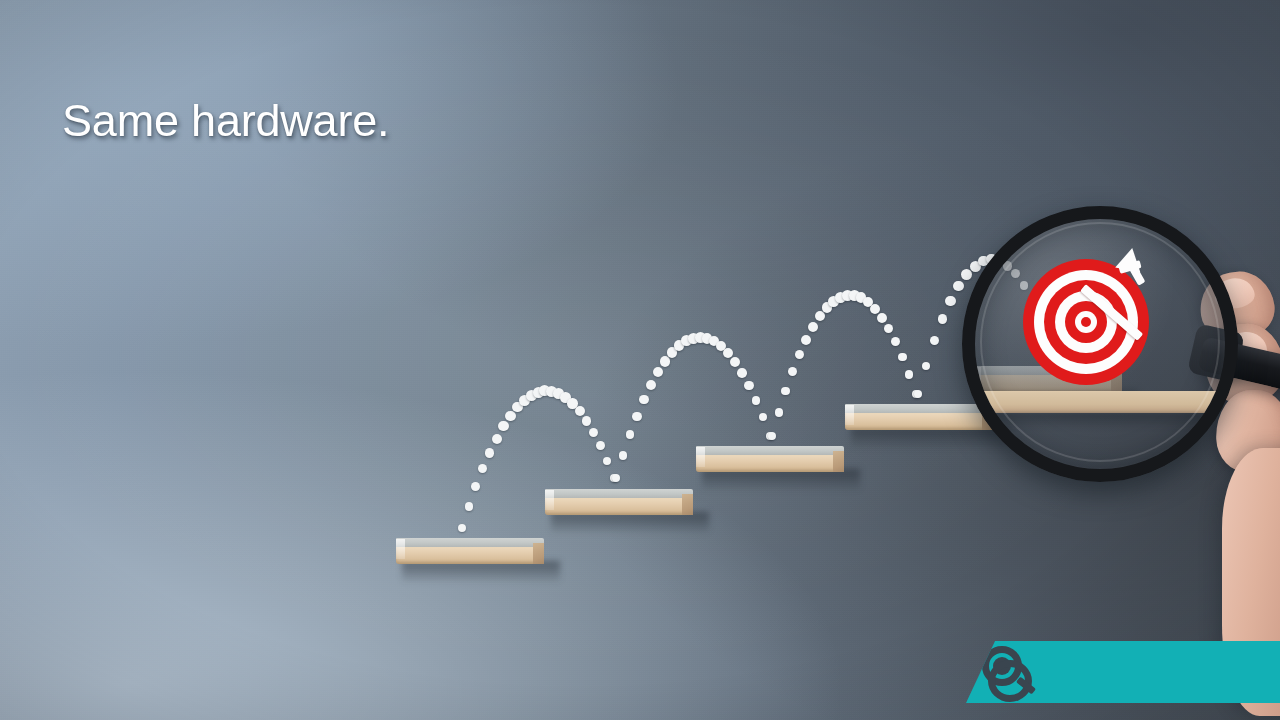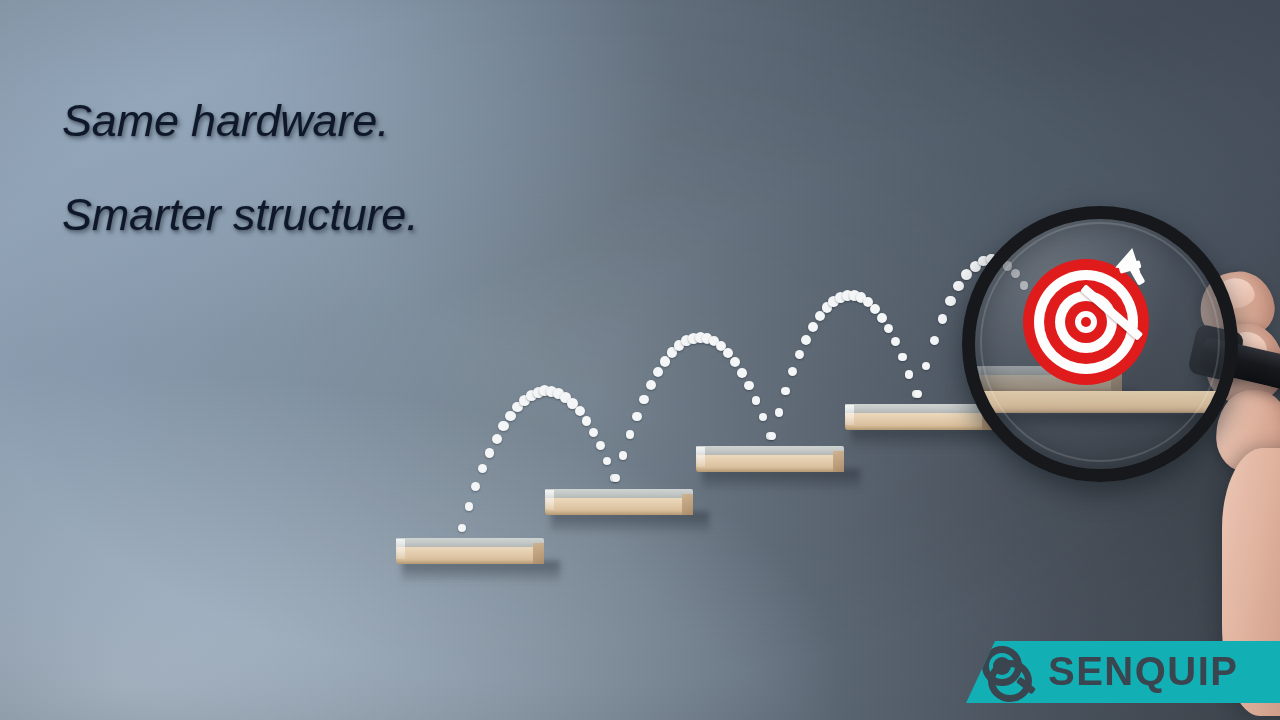--- a/index.html
+++ b/index.html
@@ -56,25 +56,24 @@
     line-height: 1.02;
     font-weight: 400;
     color: #ffffff;
     letter-spacing: -0.5px;
     text-shadow: 2px 3px 5px rgba(30,40,52,.55), 0 1px 2px rgba(30,40,52,.4);
     white-space: nowrap;
   }
   .subline {
     font-size: 45px;
     font-weight: 400;
-    color: #0f172a;
+    color: #ffffff;
     letter-spacing: -0.2px;
     text-shadow: 2px 3px 4px rgba(30,40,52,.5), 0 1px 2px rgba(30,40,52,.35);
     white-space: nowrap;
-    font-style: italic;
   }
   .subline.first { margin-top: 47px; }
   .subline.second { margin-top: 42px; }
 
   
   .step {
     position: absolute;
     z-index: 10;
   }
   .step .slab-top {
@@ -478,26 +477,24 @@
         <div class="arrow-head"></div>
         <div class="arrow-fletch-a"></div>
         <div class="arrow-fletch-b"></div>
       </div>
       <div class="mag-rim-gloss"></div>
     </div>
   </div>
 
   <div class="text-block">
     <div class="subline first">Same hardware.</div>
-    <div class="subline second">Smarter structure.</div>
   </div>
 
   <div class="logo">
     <div class="logo-mark">
       <div class="m-ring" style="left:0; top:0; width:40px; height:40px; border-width:7px; box-sizing:border-box;"></div>
       <div class="m-core" style="left:11px; top:11px; width:18px; height:18px;"></div>
       <div class="m-ring" style="left:6px; top:14px; width:44px; height:42px; border-width:7px; box-sizing:border-box; border-radius:50%;"></div>
       <div class="m-stem" style="left:34px; top:36px; width:20px; height:7px; transform:rotate(38deg);"></div>
     </div>
-    <div class="logo-text">SENQUIP</div>
   </div>
 
 </div>
 
 </body></html>

